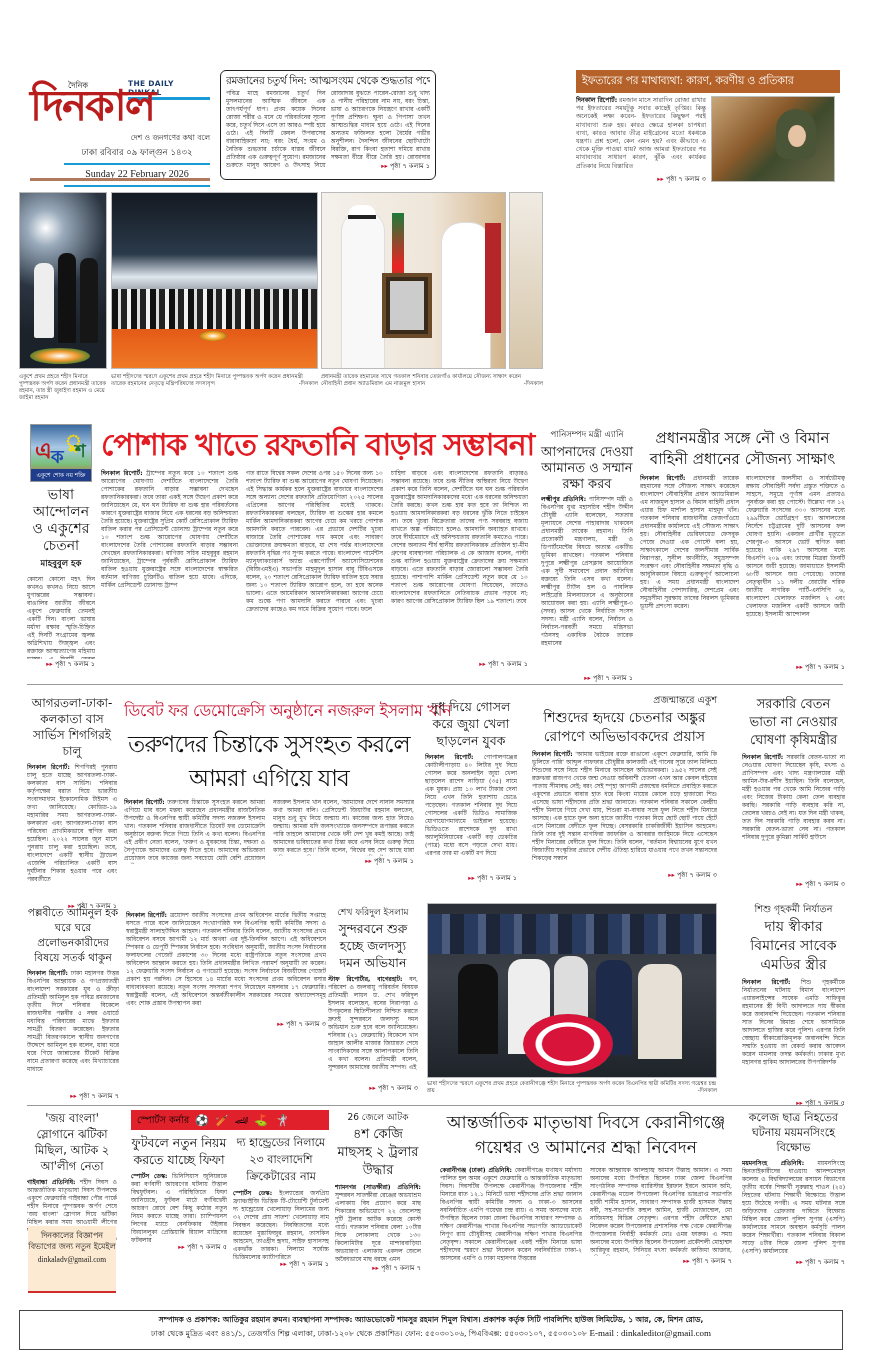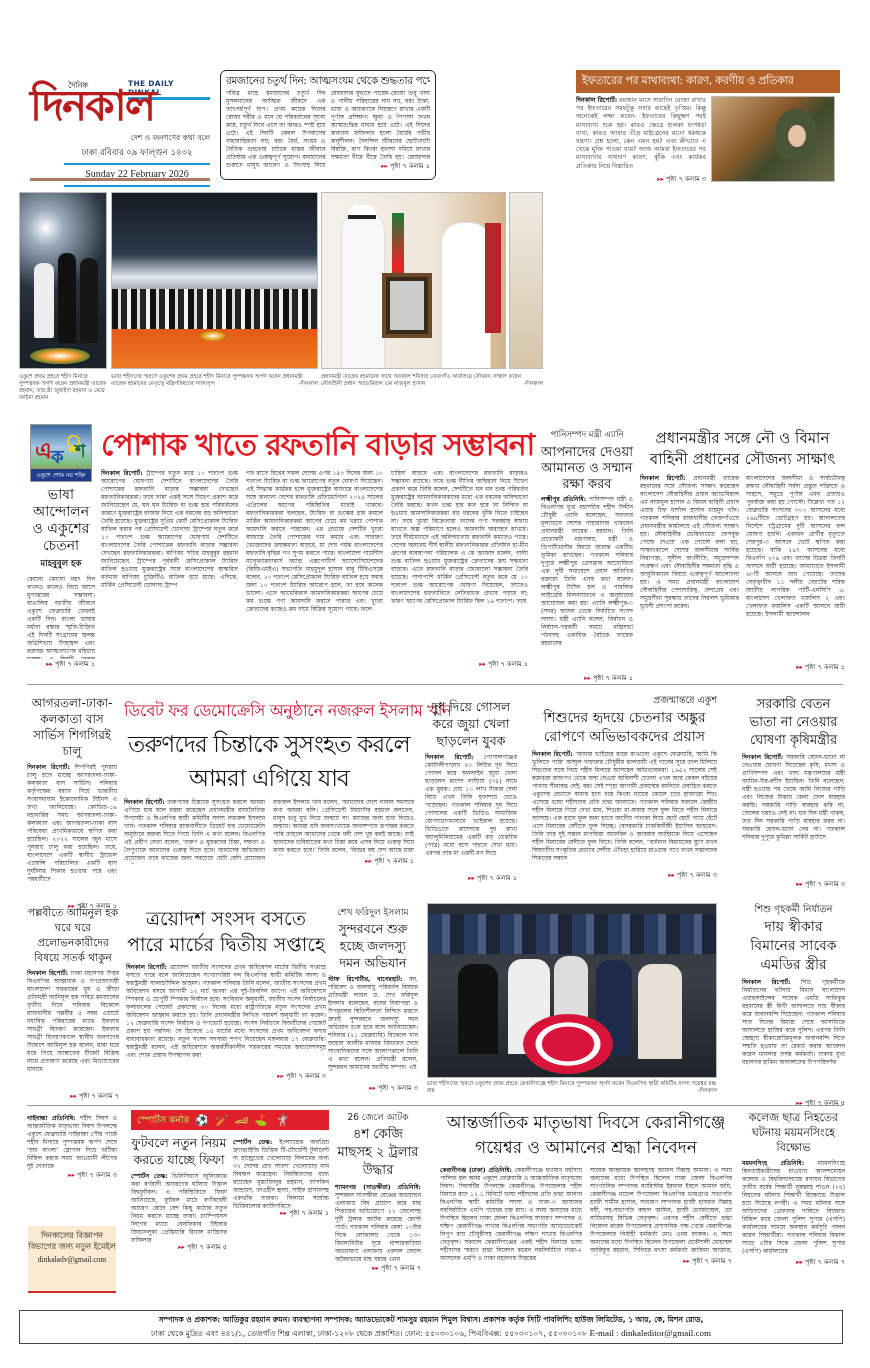--- a/index.html
+++ b/index.html
@@ -163,21 +163,20 @@
   <div class="jump"><span class="arr">▸▸ </span><span>পৃষ্ঠা ৭ কলাম ৩</span></div>
 </div>
 
 <div class="abs" style="left:27px;top:905px;width:92px">
   <div class="hl" style="font-weight:normal;font-size:10.5px;line-height:15px">পল্লবীতে আমিনুল হক ঘরে ঘরে প্রলোভনকারীদের বিষয়ে সতর্ক থাকুন</div>
   <div class="body-text" style="height:122px;font-size:6px;line-height:8px;margin-top:4px"><span class="byline">দিনকাল রিপোর্ট:</span> <span>ঢাকা মহানগর উত্তর বিএনপির আহ্বায়ক ও গণপ্রজাতন্ত্রী বাংলাদেশ সরকারের যুব ও ক্রীড়া প্রতিমন্ত্রী আমিনুল হক পবিত্র রমজানের তৃতীয় দিনে শনিবার বিকেলে রাজধানীর পল্লবীর ৫ নম্বর ওয়ার্ডে মধ্যবিত্ত পরিবারের মাঝে ইফতার সামগ্রী বিতরণ করেছেন। ইফতার সামগ্রী বিতরণকালে স্থানীয় জনগণের উদ্দেশে আমিনুল হক বলেন, যারা ঘরে ঘরে গিয়ে জান্নাতের টিকেট বিক্রির নামে প্রতারণা করেছে এবং মিথ্যাচারের মাধ্যমে</span></div>
   <div class="jump"><span class="arr">▸▸ </span><span>পৃষ্ঠা ৭ কলাম ৭</span></div>
 </div>
 
 <div class="abs" style="left:126px;top:905px;width:200px">
-  <div class="hl" style="font-weight:normal;font-size:19px;line-height:26px">ত্রয়োদশ সংসদ বসতে পারে মার্চের দ্বিতীয় সপ্তাহে</div>
   <div class="body-text" style="height:108px;font-size:6px;line-height:8px;margin-top:6px"><span class="byline">দিনকাল রিপোর্ট:</span> <span>ত্রয়োদশ জাতীয় সংসদের প্রথম অধিবেশন মার্চের দ্বিতীয় সপ্তাহে বসতে পারে বলে জানিয়েছেন সংখ্যাগরিষ্ঠ দল বিএনপির স্থায়ী কমিটির সদস্য ও স্বরাষ্ট্রমন্ত্রী সালাহউদ্দিন আহমদ। গতকাল শনিবার তিনি বলেন, জাতীয় সংসদের প্রথম অধিবেশন বসবে আগামী ১২ মার্চ অথবা এর দুই-তিনদিন আগে। এই অধিবেশনে স্পিকার ও ডেপুটি স্পিকার নির্বাচন হবে। সংবিধান অনুযায়ী, জাতীয় সংসদ নির্বাচনের ফলাফলের গেজেট প্রকাশের ৩০ দিনের মধ্যে রাষ্ট্রপতিকে নতুন সংসদের প্রথম অধিবেশন আহ্বান করতে হয়। তিনি প্রধানমন্ত্রীর লিখিত পরামর্শ অনুযায়ী তা করেন। ১২ ফেব্রুয়ারি সংসদ নির্বাচন ও গণভোট হয়েছে। সংসদ নির্বাচনে বিজয়ীদের গেজেট প্রকাশ হয় পরদিন। সে হিসেবে ১৪ মার্চের মধ্যে সংসদের প্রথম অধিবেশন বসার বাধ্যবাধকতা রয়েছে। নতুন সংসদ সদস্যরা শপথ নিয়েছেন মঙ্গলবার ১৭ ফেব্রুয়ারি। স্বরাষ্ট্রমন্ত্রী বলেন, এই অধিবেশনে অন্তর্বর্তীকালীন সরকারের সময়ের অধ্যাদেশসমূহ এবং শোক প্রস্তাব উপস্থাপন করা</span></div>
   <div class="jump"><span class="arr">▸▸ </span><span>পৃষ্ঠা ৭ কলাম ৩</span></div>
 </div>
 
 <div class="abs" style="left:328px;top:905px;width:90px">
   <div style="text-align:center;font-size:9px;color:#222">শেখ ফরিদুল ইসলাম</div>
   <div class="hl" style="font-weight:normal;font-size:12.5px;line-height:17px">সুন্দরবনে শুরু হচ্ছে জলদস্যু দমন অভিযান</div>
   <div class="body-text" style="height:108px;font-size:6px;line-height:8px;margin-top:4px"><span class="byline">স্টাফ রিপোর্টার, বাগেরহাট:</span> <span>বন, পরিবেশ ও জলবায়ু পরিবর্তন বিষয়ক প্রতিমন্ত্রী লায়ন ড. শেখ ফরিদুল ইসলাম বলেছেন, বনের নিরাপত্তা ও উপকূলের স্থিতিশীলতা নিশ্চিত করতে দ্রুতই সুন্দরবনে জলদস্যু দমন অভিযান শুরু হবে বলে জানিয়েছেন। শনিবার (২১ ফেব্রুয়ারি) বিকেলে খান জাহান আলীর মাজার জিয়ারত শেষে সাংবাদিকদের সঙ্গে আলাপকালে তিনি এ কথা বলেন। প্রতিমন্ত্রী বলেন, সুন্দরবন আমাদের জাতীয় সম্পদ। এই</span></div>
   <div class="jump"><span class="arr">▸▸ </span><span>পৃষ্ঠা ৭ কলাম ৩</span></div>
 </div>
@@ -196,45 +195,47 @@
 <div class="abs" style="left:742px;top:902px;width:103px">
   <div style="text-align:center;font-size:9.5px;color:#222">শিশু গৃহকর্মী নির্যাতন</div>
   <div class="hl" style="font-size:14px;line-height:19px">দায় স্বীকার বিমানের সাবেক এমডির স্ত্রীর</div>
   <div class="body-text" style="height:120px;font-size:6px;line-height:8px;margin-top:4px"><span class="byline">দিনকাল রিপোর্ট:</span> <span>শিশু গৃহকর্মীকে নির্যাতনের ঘটনায় বিমান বাংলাদেশ এয়ারলাইন্সের সাবেক এমডি সাফিকুর রহমানের স্ত্রী বিথী আদালতে দায় স্বীকার করে জবানবন্দি দিয়েছেন। গতকাল শনিবার সাত দিনের রিমান্ড শেষে আসামিকে আদালতে হাজির করে পুলিশ। এরপর তিনি স্বেচ্ছায় স্বীকারোক্তিমূলক জবানবন্দি দিতে সম্মতি হওয়ায় তা রেকর্ড করার আবেদন করেন মামলার তদন্ত কর্মকর্তা। ঢাকার মুখ্য মহানগর হাকিম আদালতের উপপরিদর্শক</span></div>
   <div class="jump"><span class="arr">▸▸ </span><span>পৃষ্ঠা ৭ কলাম ৫</span></div>
 </div>
 
 <div class="abs rule-h" style="left:27px;top:1105px;width:816px"></div>
 
 <div class="abs" style="left:27px;top:1110px;width:90px">
+  <div class="hl" style="font-weight:normal;font-size:11.5px;line-height:16px">'জয় বাংলা' স্লোগানে ঝটিকা মিছিল, আটক ২ আ'লীগ নেতা</div>
   <div class="body-text" style="height:56px;font-size:6px;line-height:8px;margin-top:4px"><span class="byline">গাইবান্ধা প্রতিনিধি:</span> <span>শহীদ দিবস ও আন্তর্জাতিক মাতৃভাষা দিবস উপলক্ষে একুশে ফেব্রুয়ারি গাইবান্ধা পৌর পার্কে শহীদ মিনারে পুষ্পস্তবক অর্পণ শেষে 'জয় বাংলা' স্লোগান দিয়ে ঝটিকা মিছিল করার সময় আওয়ামী লীগের দুই নেতাকে</span></div>
   <div class="jump"><span class="arr">▸▸ </span><span>পৃষ্ঠা ৭ কলাম ৩</span></div>
 </div>
 
 <div class="abs" style="left:28px;top:1226px;width:88px;height:67px;background:#fcead2;border-bottom:2px solid #d12a2a;text-align:center;padding-top:4px">
   <div style="font-size:8px;line-height:11px;color:#222">দিনকালের বিজ্ঞাপন বিভাগের জন্য নতুন ইমেইল</div>
   <div style="font-family:'Liberation Serif',serif;font-size:7.5px;color:#222;margin-top:3px">dinkaladv@gmail.com</div>
 </div>
 
 <div class="abs" style="left:131px;top:1110px;width:198px">
-  <div style="background:#e0202a;color:#bef264;height:20px;display:flex;align-items:center;padding:0 6px;gap:6px">
+  <div style="background:#e0202a;color:#000000;height:20px;display:flex;align-items:center;padding:0 6px;gap:6px">
     <span style="font-size:9.5px">স্পোর্টস কর্নার</span>
     <span style="font-size:11px">⚽</span>
     <span style="font-size:11px">🏏</span>
     <span style="font-size:11px">🏎</span>
     <span style="font-size:11px">⛳</span>
     <span style="font-size:11px">🤺</span>
   </div>
   <div style="display:flex;gap:6px;margin-top:4px">
     <div style="width:96px">
       <div class="hl" style="font-weight:normal;font-size:12.5px;line-height:17px">ফুটবলে নতুন নিয়ম করতে যাচ্ছে ফিফা</div>
       <div class="body-text" style="height:70px;font-size:6px;line-height:8px;margin-top:4px"><span class="byline">স্পোর্টস ডেস্ক:</span> <span>ভিনিসিয়াস জুনিয়রকে করা বর্ণবাদী আচরণের ঘটনায় উত্তাল বিশ্বফুটবল। এ পরিস্থিতিতে ফিফা জানিয়েছে, ফুটবল মাঠে বর্ণবিদ্বেষী আচরণ রোধে বেশ কিছু কঠোর নতুন নিয়ম করতে যাচ্ছে তারা। চ্যাম্পিয়নস লিগের ম্যাচে বেনফিকার উইঙ্গার জিয়ানলুকা প্রেস্তিয়ান্নি রিয়াল মাদ্রিদের ফুটবলার</span></div>
       <div class="jump"><span class="arr">▸▸ </span><span>পৃষ্ঠা ৭ কলাম ৫</span></div>
     </div>
     <div style="width:96px">
+      <div class="hl" style="font-weight:normal;font-size:11px;line-height:17px">দ্য হান্ড্রেডের নিলামে ২৩ বাংলাদেশি ক্রিকেটারের নাম</div>
       <div class="body-text" style="height:70px;font-size:6px;line-height:8px;margin-top:4px"><span class="byline">স্পোর্টস ডেস্ক:</span> <span>ইংল্যান্ডের জনপ্রিয় ফ্র্যাঞ্চাইজি ভিত্তিক টি-টোয়েন্টি টুর্নামেন্ট দ্য হান্ড্রেডের খেলোয়াড় নিলামের জন্য ৩২ দেশের প্রায় সাতশ' খেলোয়াড় নাম নিবন্ধন করেছেন। নিবন্ধিতদের মধ্যে রয়েছেন মুস্তাফিজুর রহমান, তাসকিন আহমেদ, তাওহীদ হৃদয়, সাইফ হাসানসহ একঝাঁক তারকা। নিলামে সর্বোচ্চ ভিত্তিমূল্যের ক্যাটাগরিতে</span></div>
       <div class="jump"><span class="arr">▸▸ </span><span>পৃষ্ঠা ৭ কলাম ১</span></div>
     </div>
   </div>
 </div>
 
 <div class="abs" style="left:335px;top:1110px;width:86px">
   <div style="text-align:center;font-size:9px;color:#222">26 জেলে আটক</div>
   <div class="hl" style="font-weight:normal;font-size:13px;line-height:18px">৪শ কেজি মাছসহ ২ ট্রলার উদ্ধার</div>
   <div class="body-text" style="height:80px;font-size:6px;line-height:8px;margin-top:4px"><span class="byline">শ্যামনগর (সাতক্ষীরা) প্রতিনিধি:</span> <span>সুন্দরবন সাতক্ষীরা রেঞ্জের অভয়াশ্রম এলাকায় বিষ প্রয়োগ করে মাছ শিকারের অভিযোগে ২২ জেলেসহ দুটি ট্রলার আটক করেছে কোস্ট গার্ড। গতকাল শনিবার বেলা ১০টার দিকে লোকালয় থেকে ১৩০ কিলোমিটার দূরে মান্দারবাড়িয়া অভয়ারণ্য এলাকায় একদল জেলে অবৈধভাবে মাছ ধরছে এমন</span></div>
@@ -251,16 +252,16 @@
     </div>
   </div>
 </div>
 
 <div class="abs" style="left:742px;top:1110px;width:103px">
   <div class="hl" style="font-weight:normal;font-size:11px;line-height:15px">কলেজ ছাত্র নিহতের ঘটনায় ময়মনসিংহে বিক্ষোভ</div>
   <div class="body-text" style="height:98px;font-size:6px;line-height:8px;margin-top:4px"><span class="byline">ময়মনসিংহ প্রতিনিধি:</span> <span>ময়মনসিংহে ছিনতাইকারীদের ধাওয়ায় আনন্দমোহন কলেজ ও বিশ্ববিদ্যালয়ের রসায়ন বিভাগের তৃতীয় বর্ষের শিক্ষার্থী নুরুল্লাহ শাওন (২৪) নিহতের ঘটনায় শিক্ষার্থী বিক্ষোভে উত্তাল হয়ে উঠেছে নগরী। এ সময় ঘটনার সঙ্গে জড়িতদের গ্রেফতার দাবিতে বিক্ষোভ মিছিল করে জেলা পুলিশ সুপার (এসপি) কার্যালয়ের সামনে অবস্থান কর্মসূচি পালন করেন শিক্ষার্থীরা। গতকাল শনিবার বিকাল সাড়ে ৪টার দিকে জেলা পুলিশ সুপার (এসপি) কার্যালয়ের</span></div>
   <div class="jump"><span class="arr">▸▸ </span><span>পৃষ্ঠা ৭ কলাম ৭</span></div>
 </div>
 
-<div class="abs" style="left:19px;top:1310px;width:824px;height:34px;border:1px solid #444;text-align:center;padding-top:3px">
+<div class="abs" style="left:19px;top:1310px;width:824px;height:40px;border:1px solid #444;text-align:center;padding-top:3px">
   <div style="font-size:7.5px;font-weight:bold;color:#111;white-space:nowrap;overflow:hidden">সম্পাদক ও প্রকাশক: আতিকুর রহমান রুমন। ব্যবস্থাপনা সম্পাদক: অ্যাডভোকেট শামসুর রহমান শিমুল বিশ্বাস। প্রকাশক কর্তৃক সিটি পাবলিশিং হাউজ লিমিটেড, ১ আর, কে, মিশন রোড,</div>
   <div style="font-size:7.5px;color:#111;white-space:nowrap;overflow:hidden;margin-top:2px"><span>ঢাকা থেকে মুদ্রিত এবং ৪৪১/১, তেজগাঁও শিল্প এলাকা, ঢাকা-১২০৮ থেকে প্রকাশিত। ফোন: ৫৫০৩০১০৬, পিএবিএক্স: ৫৫০৩০১০৭, ৫৫০৩০১০৮</span> <span style="font-family:'Liberation Serif',serif;font-size:9px">E-mail : dinkaleditor@gmail.com</span></div>
 </div>
 
 </body></html>

